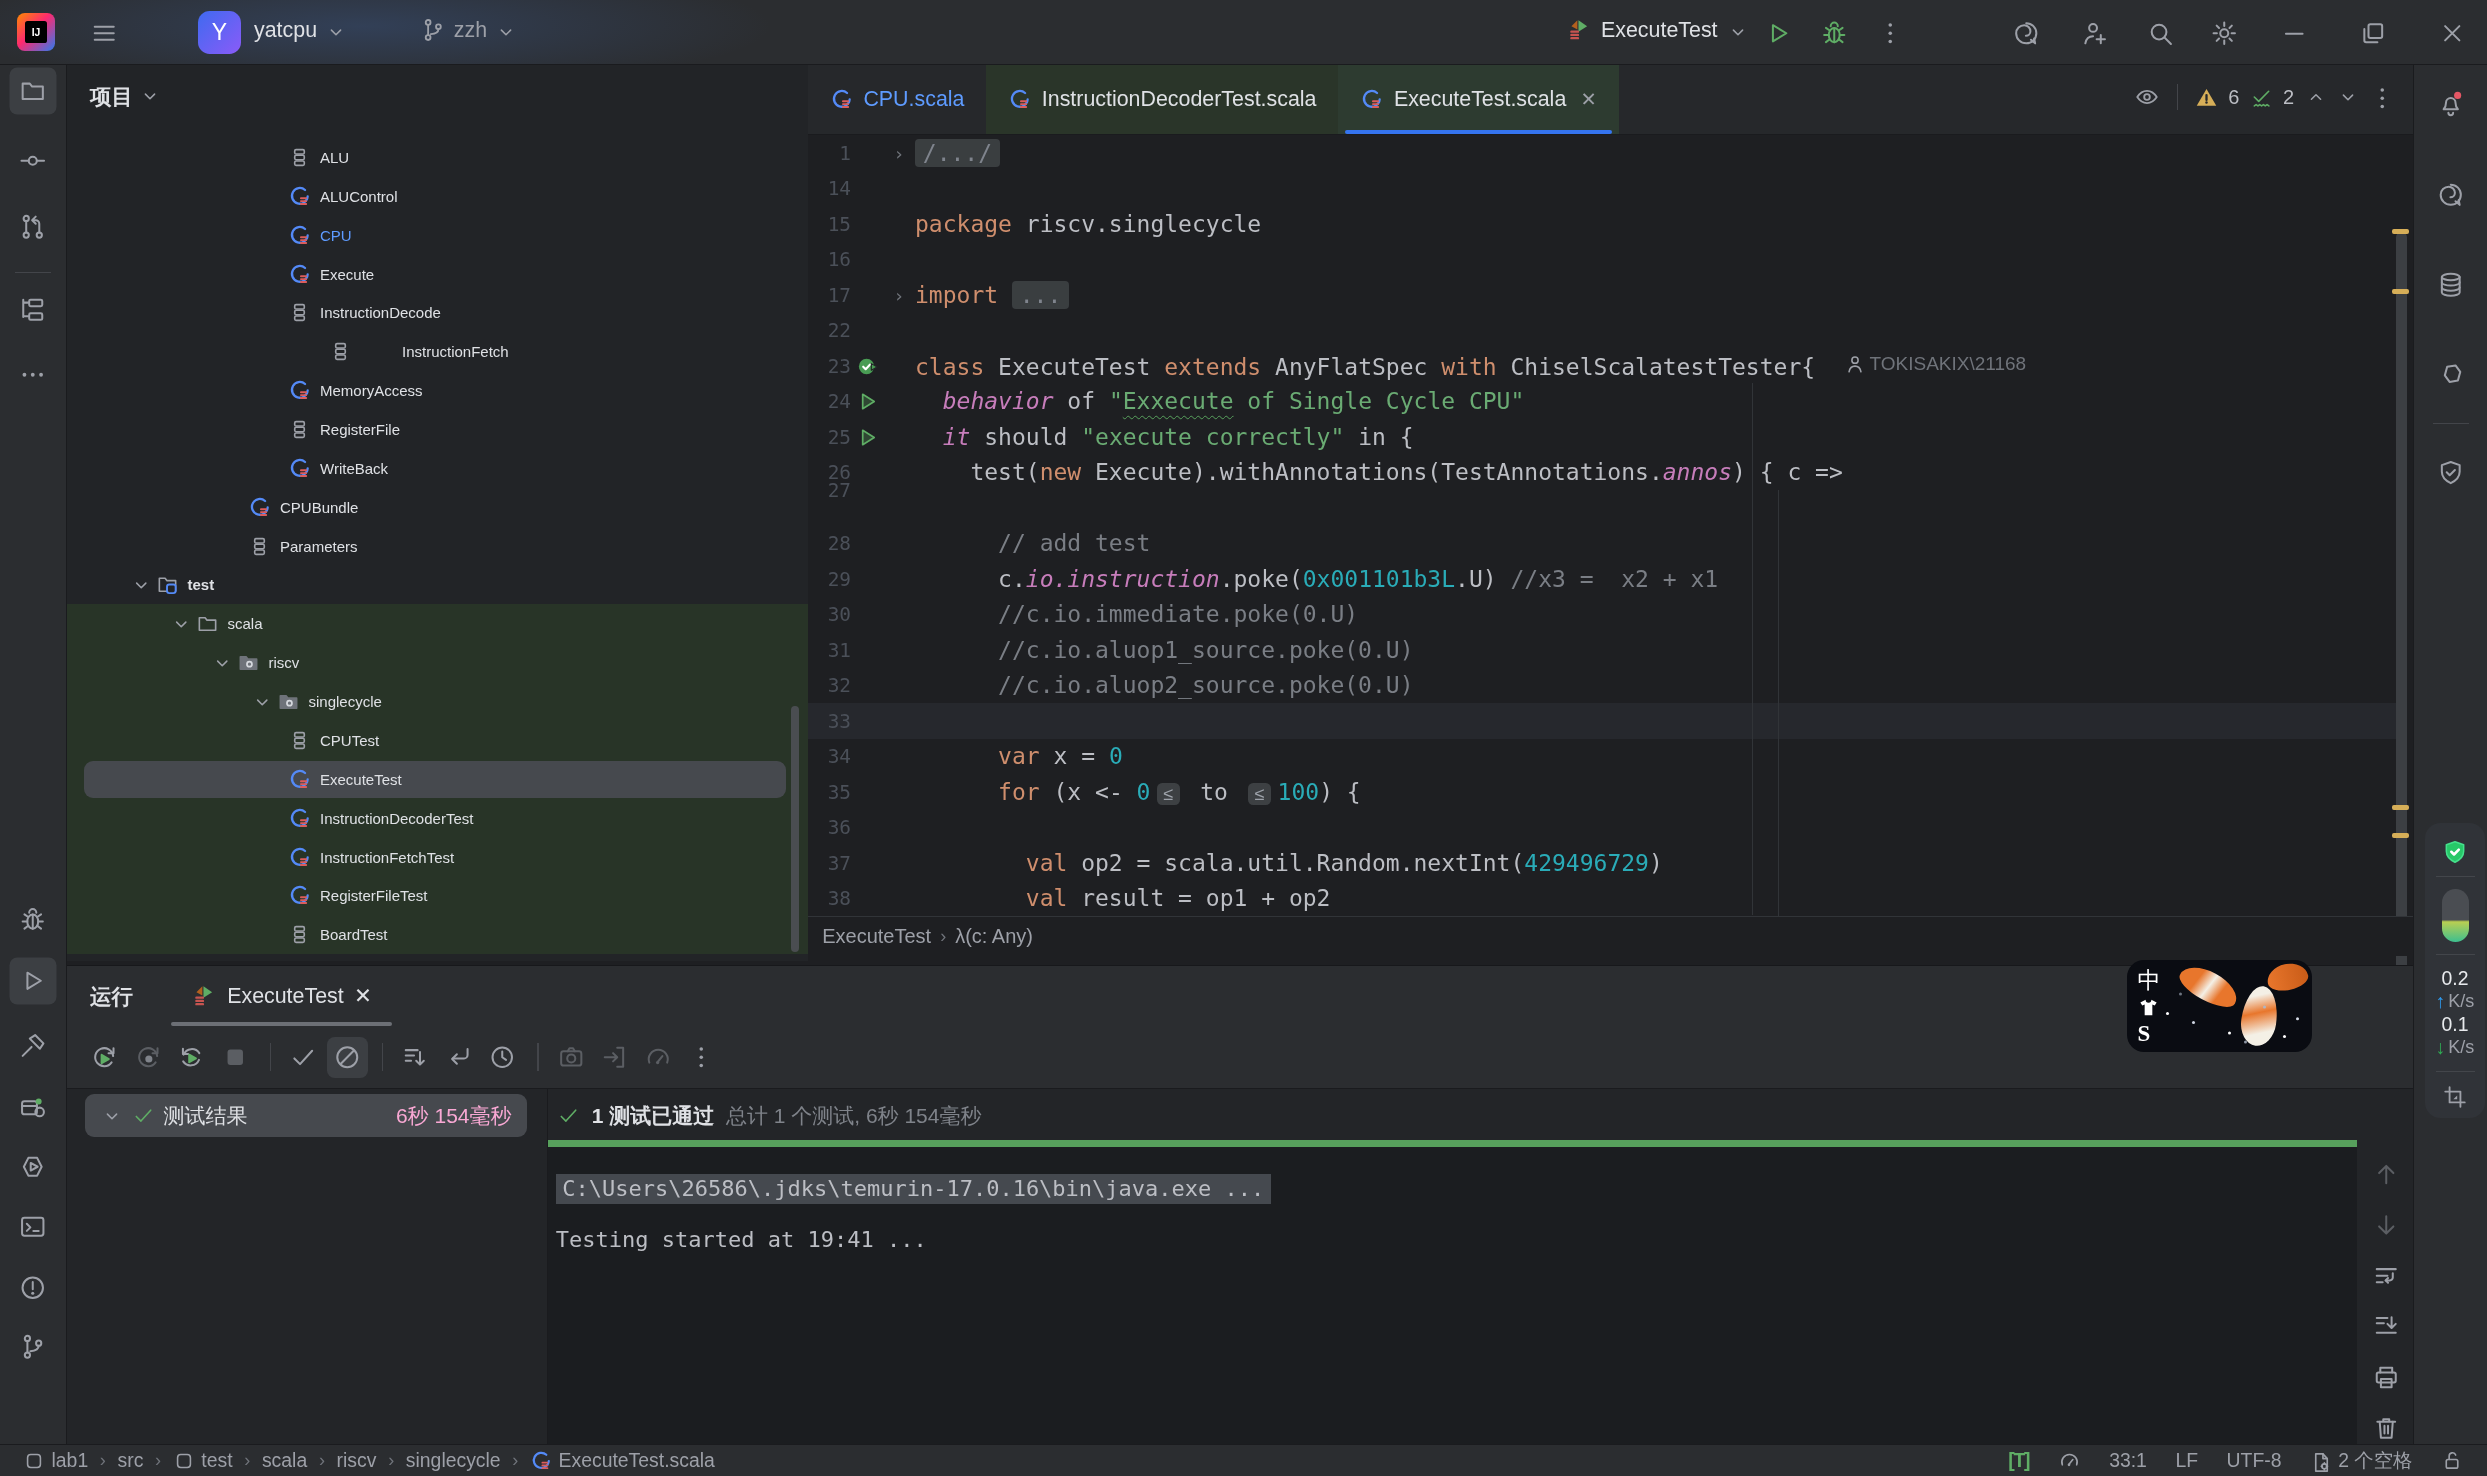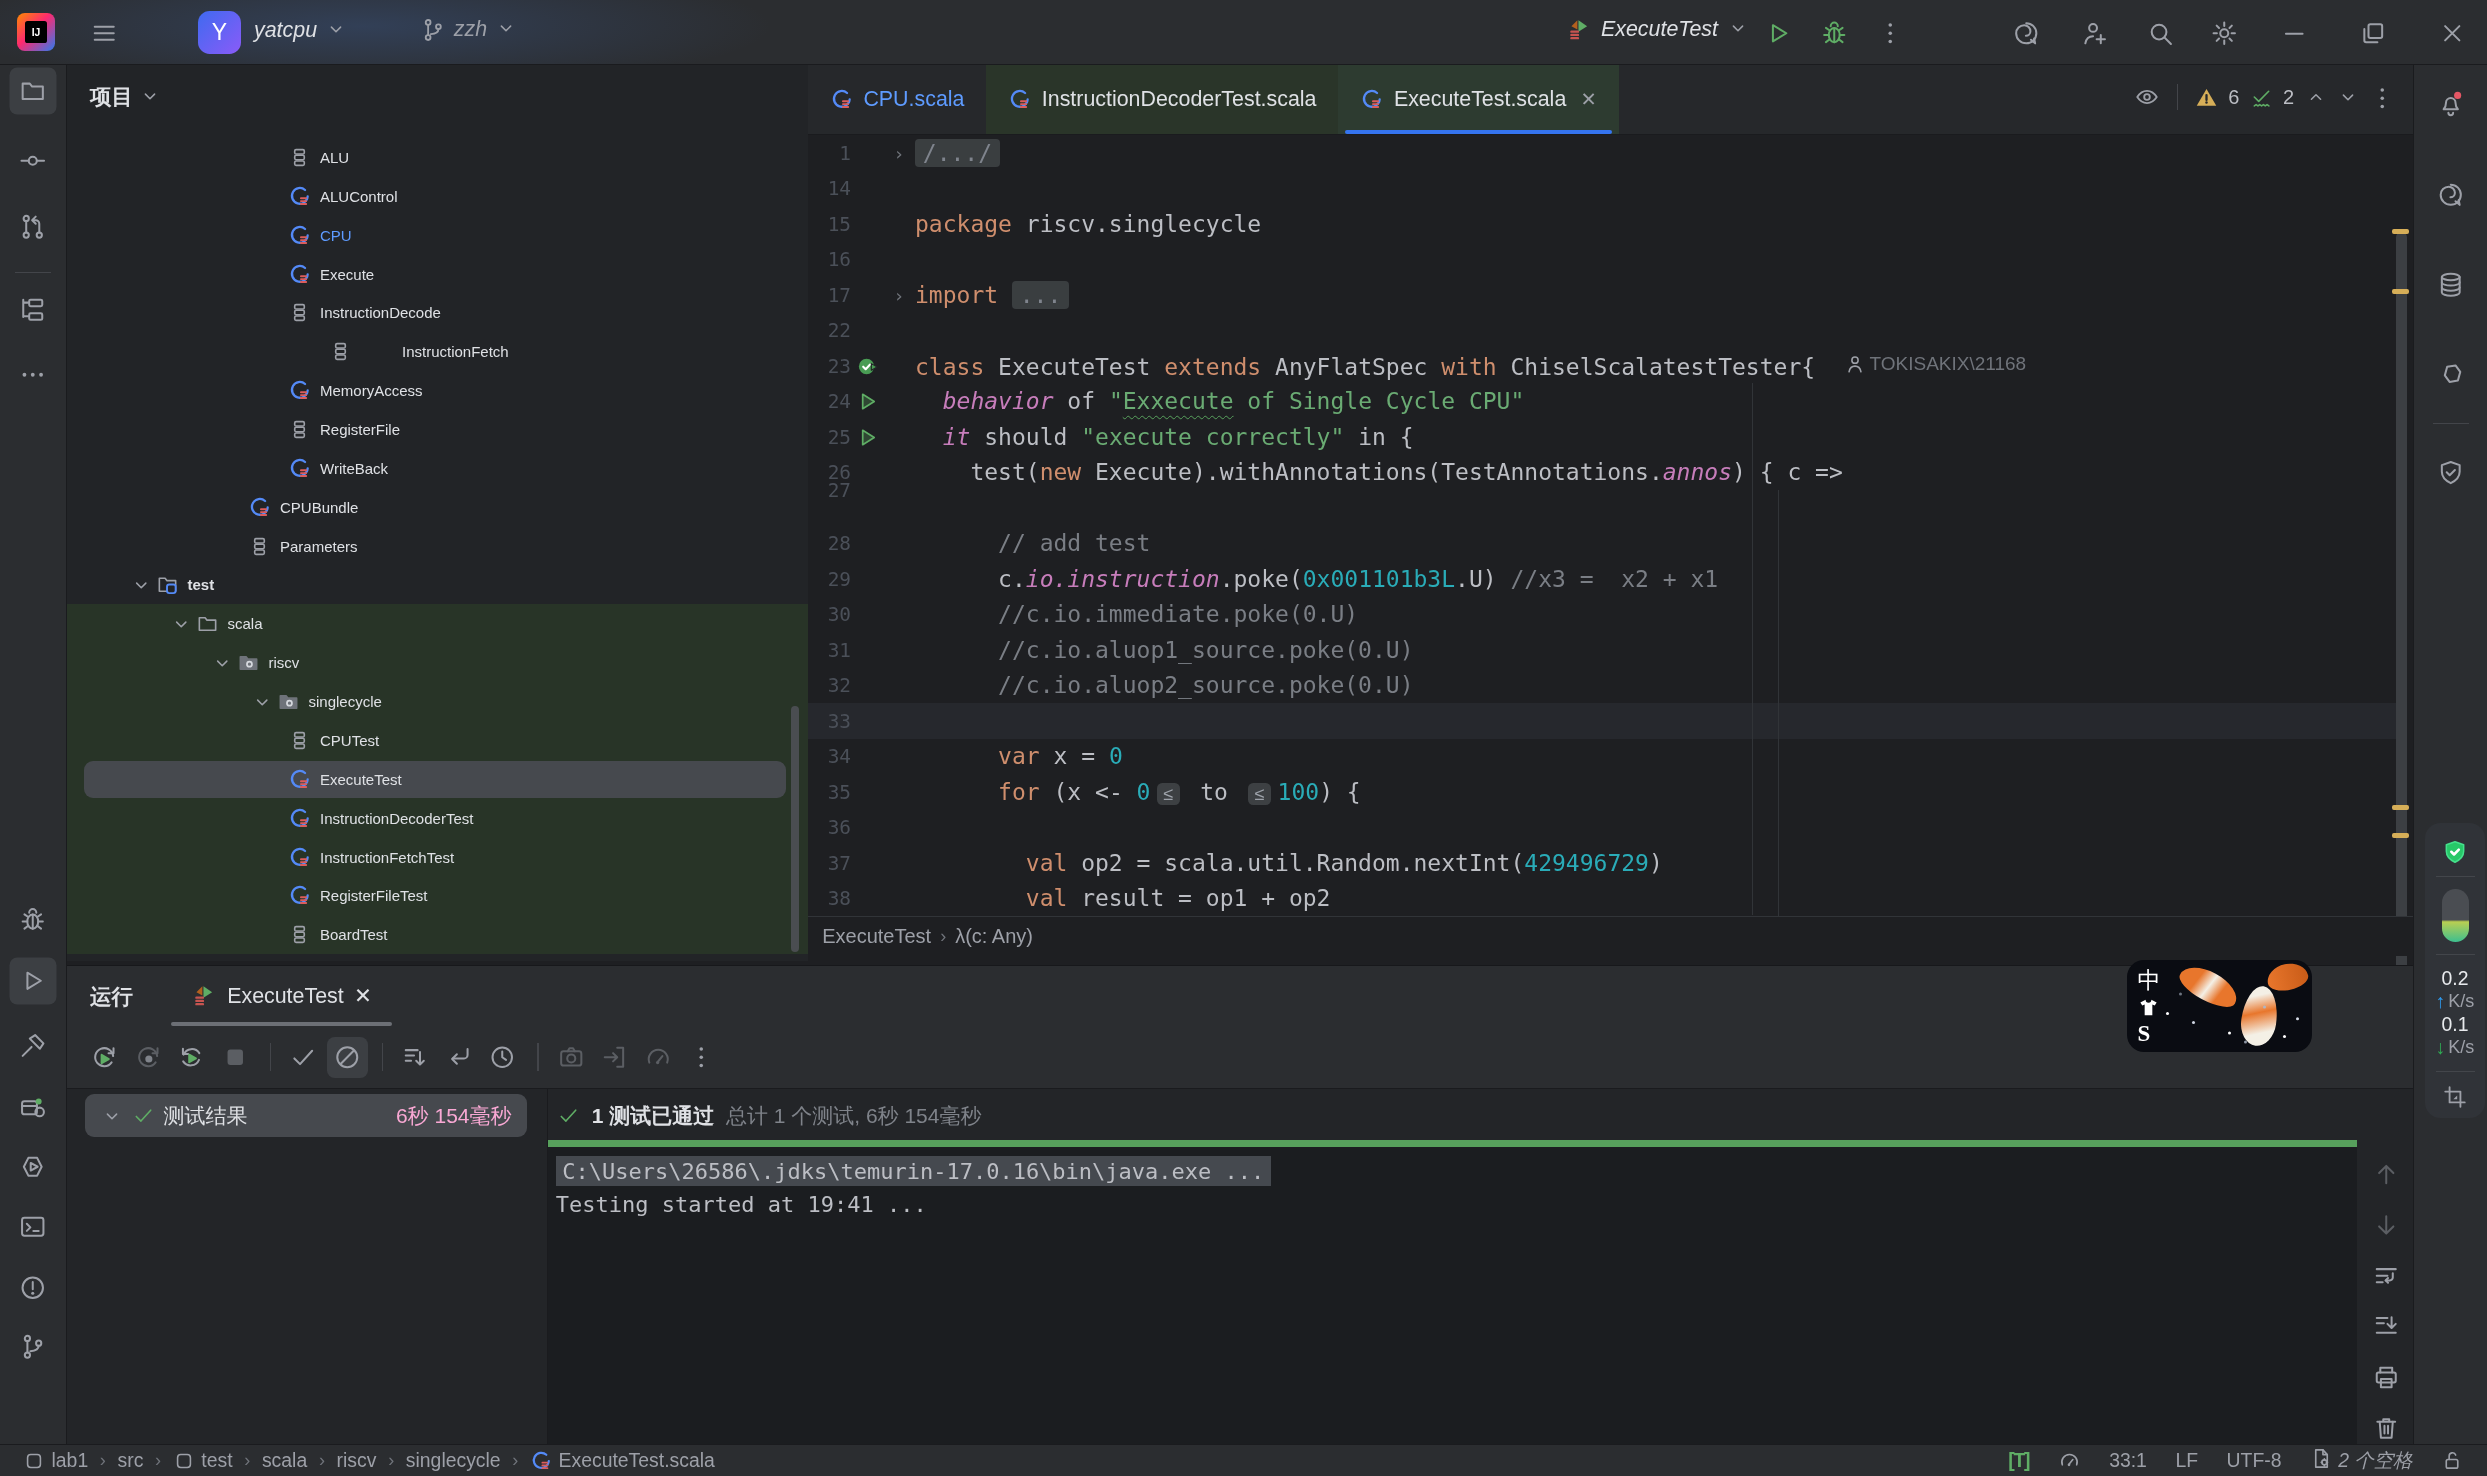--- a/index.html
+++ b/index.html
@@ -1,19 +1,19 @@
 <!DOCTYPE html>
 <html style="font-size:10.4px"><head>
 <meta charset="utf-8">
 <style>
   * { margin:0; padding:0; box-sizing:border-box; }
   html,body { width:2487px; height:1477px; background:#1e1f22; font-family:"Liberation Sans",sans-serif; overflow:hidden; }
   #app { position:relative; width:2487px; height:1477px; }
   .abs { position:absolute; }
-  .row { display:flex; align-items:flex-start;font-style:italic; }
+  .row { display:flex; align-items:flex-end; }
   .ic { display:inline-flex; width:28.5px; height:28.5px; color:#9da0a8; flex:none; align-items:center; justify-content:center; }
   .ic svg { width:100%; height:100%; fill:none; stroke:currentColor; stroke-width:1.7; stroke-linecap:round; stroke-linejoin:round; }
   .ic.s36 { width:23px; height:23px; }
   .ic.s34 { width:22px; height:22px; }
   .ic.s40 { width:26px; height:26px; }
   .ic.dim { color:#5b5e63; }
   .ic.green { color:#5fad65; }
   .btn { display:flex; align-items:center; justify-content:center; border-radius:7.8px; cursor:default; }
   .btn.active { background:#3c3f43; }
   .sep-v { width:1.3px; height:28.5px; background:#43454a; margin:0 11.7px; }
@@ -89,21 +89,21 @@
   #run-toolbar .btn { width:41px; height:41px; margin-right:2.6px; }
   #run-content { position:absolute; left:0; top:123px; width:2346px; height:356px; }
   #result-row { position:absolute; left:18px; top:5.2px; width:442px; height:43px; background:#46494e; border-radius:9px; display:flex; align-items:center; padding:0 15.5px; gap:9px; font-size:21px; color:#dfe1e5; }
   #result-row .dur { margin-left:auto; color:#f9a8d4; }
   #run-divider { position:absolute; left:480px; top:0; width:1.3px; height:356px; background:#1a1b1e; }
   #summary { position:absolute; left:490px; top:5.2px; height:43px; display:flex; align-items:center; gap:11.7px; font-size:21px; }
   #summary .p { color:#dfe1e5; font-weight:bold; }
   #summary .d { color:#7f838a; }
   #progress { position:absolute; left:481px; top:51px; width:1809px; height:7.8px; background:#57a05c; }
   #console { position:absolute; left:481px; top:58px; width:1809px; height:298px; background:#1b1d20; font-family:"DejaVu Sans Mono",monospace; font-size:22px; color:#bcbec4; padding:9px 0 0 7.8px; }
-  .con-line { height:36px; display:flex; align-items:flex-start; white-space:pre; }
+  .con-line { height:36px; display:flex; align-items:flex-end; white-space:pre;margin-top:12px; }
   .con-line .seltext { background:#45494f; padding:2.6px 6.5px; }
   #con-tools { position:absolute; left:2293px; top:58px; width:53px; height:298px; display:flex; flex-direction:column; align-items:center; gap:17px; padding-top:10.4px; }
 
   
   #status { left:0; top:1444px; width:2487px; height:32px; background:#2b2d30; border-top:1.3px solid #1a1b1e; display:flex; align-items:center; font-size:19.4px; color:#9da0a8; }
   #crumbs { display:flex; align-items:center; gap:11.7px; margin-left:23px; }
   .crumb { display:flex; align-items:center; gap:6.5px; }
   .crumb-sep { color:#6f737a; font-size:18px; }
   #status-right { margin-left:auto; display:flex; align-items:center; gap:28.5px; margin-right:23px; }
   #t-badge { color:#5fad65; font-weight:bold; font-size:19.4px; letter-spacing:-1.3px; }

